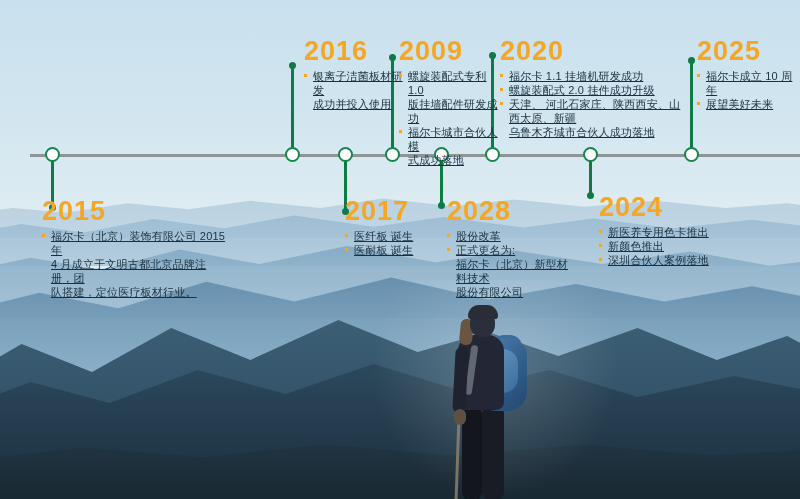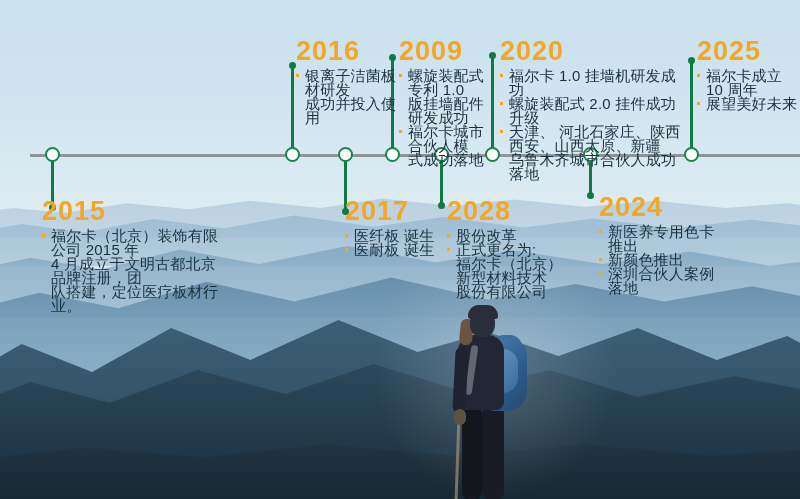--- a/index.html
+++ b/index.html
@@ -111,22 +111,22 @@
 
   .stem{position:absolute;width:3px;background:#0f7a45;z-index:5;margin-left:-1px;}
   .stem-dot{position:absolute;width:7px;height:7px;border-radius:50%;
     background:#0f7a45;margin-left:-3px;z-index:5;}
 
   
   .entry{position:absolute;z-index:7;}
   .year{color:#F5A623;font-size:27px;line-height:30px;font-weight:bold;
     letter-spacing:1px;font-family:"Liberation Sans",sans-serif;}
   .lines{margin-top:3px;}
-  .li{position:relative;padding-left:9px;color:#19313f;font-size:15px;
-    line-height:14px;letter-spacing:.2px;}
+  .li{position:relative;padding-left:9px;color:#19313f;font-size:11px;
+    line-height:14px;letter-spacing:.2px;text-decoration:underline;}
   .li::before{content:"";position:absolute;left:0;top:5px;width:3px;height:3px;
     background:#F5A623;}
   .li.nobullet::before{display:none;}
 
   .entry.above .year{margin-bottom:1px;}
 </style>
 </head>
 <body>
 
 <div id="stage">
@@ -170,21 +170,21 @@
         <div class="year">2015</div>
         <div class="lines">
           <div class="li">福尔卡（北京）装饰有限公司 2015 年</div>
           <div class="li nobullet">4 月成立于文明古都北京品牌注册，团</div>
           <div class="li nobullet">队搭建，定位医疗板材行业。</div>
         </div>
       </div>
       <div class="stem" style="left: 292px; top: 65px; height: 90px;"></div>
       <div class="stem-dot" style="left: 292px; top: 62px;"></div>
       <div class="node" style="left: 292px;"></div>
-      <div class="entry above" style="left: 296px; top: 36px; width: 105px;">
+      <div class="entry above" style="left: 304px; top: 36px; width: 105px;">
         <div class="year">2016</div>
         <div class="lines">
           <div class="li">银离子洁菌板材研发</div>
           <div class="li nobullet">成功并投入使用</div>
         </div>
       </div>
       <div class="stem" style="left: 345px; top: 155px; height: 56px;"></div>
       <div class="stem-dot" style="left: 345px; top: 208px;"></div>
       <div class="node" style="left: 345px;"></div>
       <div class="entry below" style="left: 345px; top: 196px; width: 100px;">
@@ -217,21 +217,21 @@
           <div class="li nobullet">福尔卡（北京）新型材料技术</div>
           <div class="li nobullet">股份有限公司</div>
         </div>
       </div>
       <div class="stem" style="left: 492px; top: 55px; height: 100px;"></div>
       <div class="stem-dot" style="left: 492px; top: 52px;"></div>
       <div class="node" style="left: 492px;"></div>
       <div class="entry above" style="left: 500px; top: 36px; width: 185px;">
         <div class="year">2020</div>
         <div class="lines">
-          <div class="li">福尔卡 1.0 挂墙机研发成功</div>
+          <div class="li">福尔卡 1.1 挂墙机研发成功</div>
           <div class="li">螺旋装配式 2.0 挂件成功升级</div>
           <div class="li">天津、 河北石家庄、陕西西安、山西太原、新疆</div>
           <div class="li nobullet">乌鲁木齐城市合伙人成功落地</div>
         </div>
       </div>
       <div class="stem" style="left: 590px; top: 155px; height: 40px;"></div>
       <div class="stem-dot" style="left: 590px; top: 192px;"></div>
       <div class="node" style="left: 590px;"></div>
       <div class="entry below" style="left: 599px; top: 192px; width: 125px;">
         <div class="year">2024</div>

